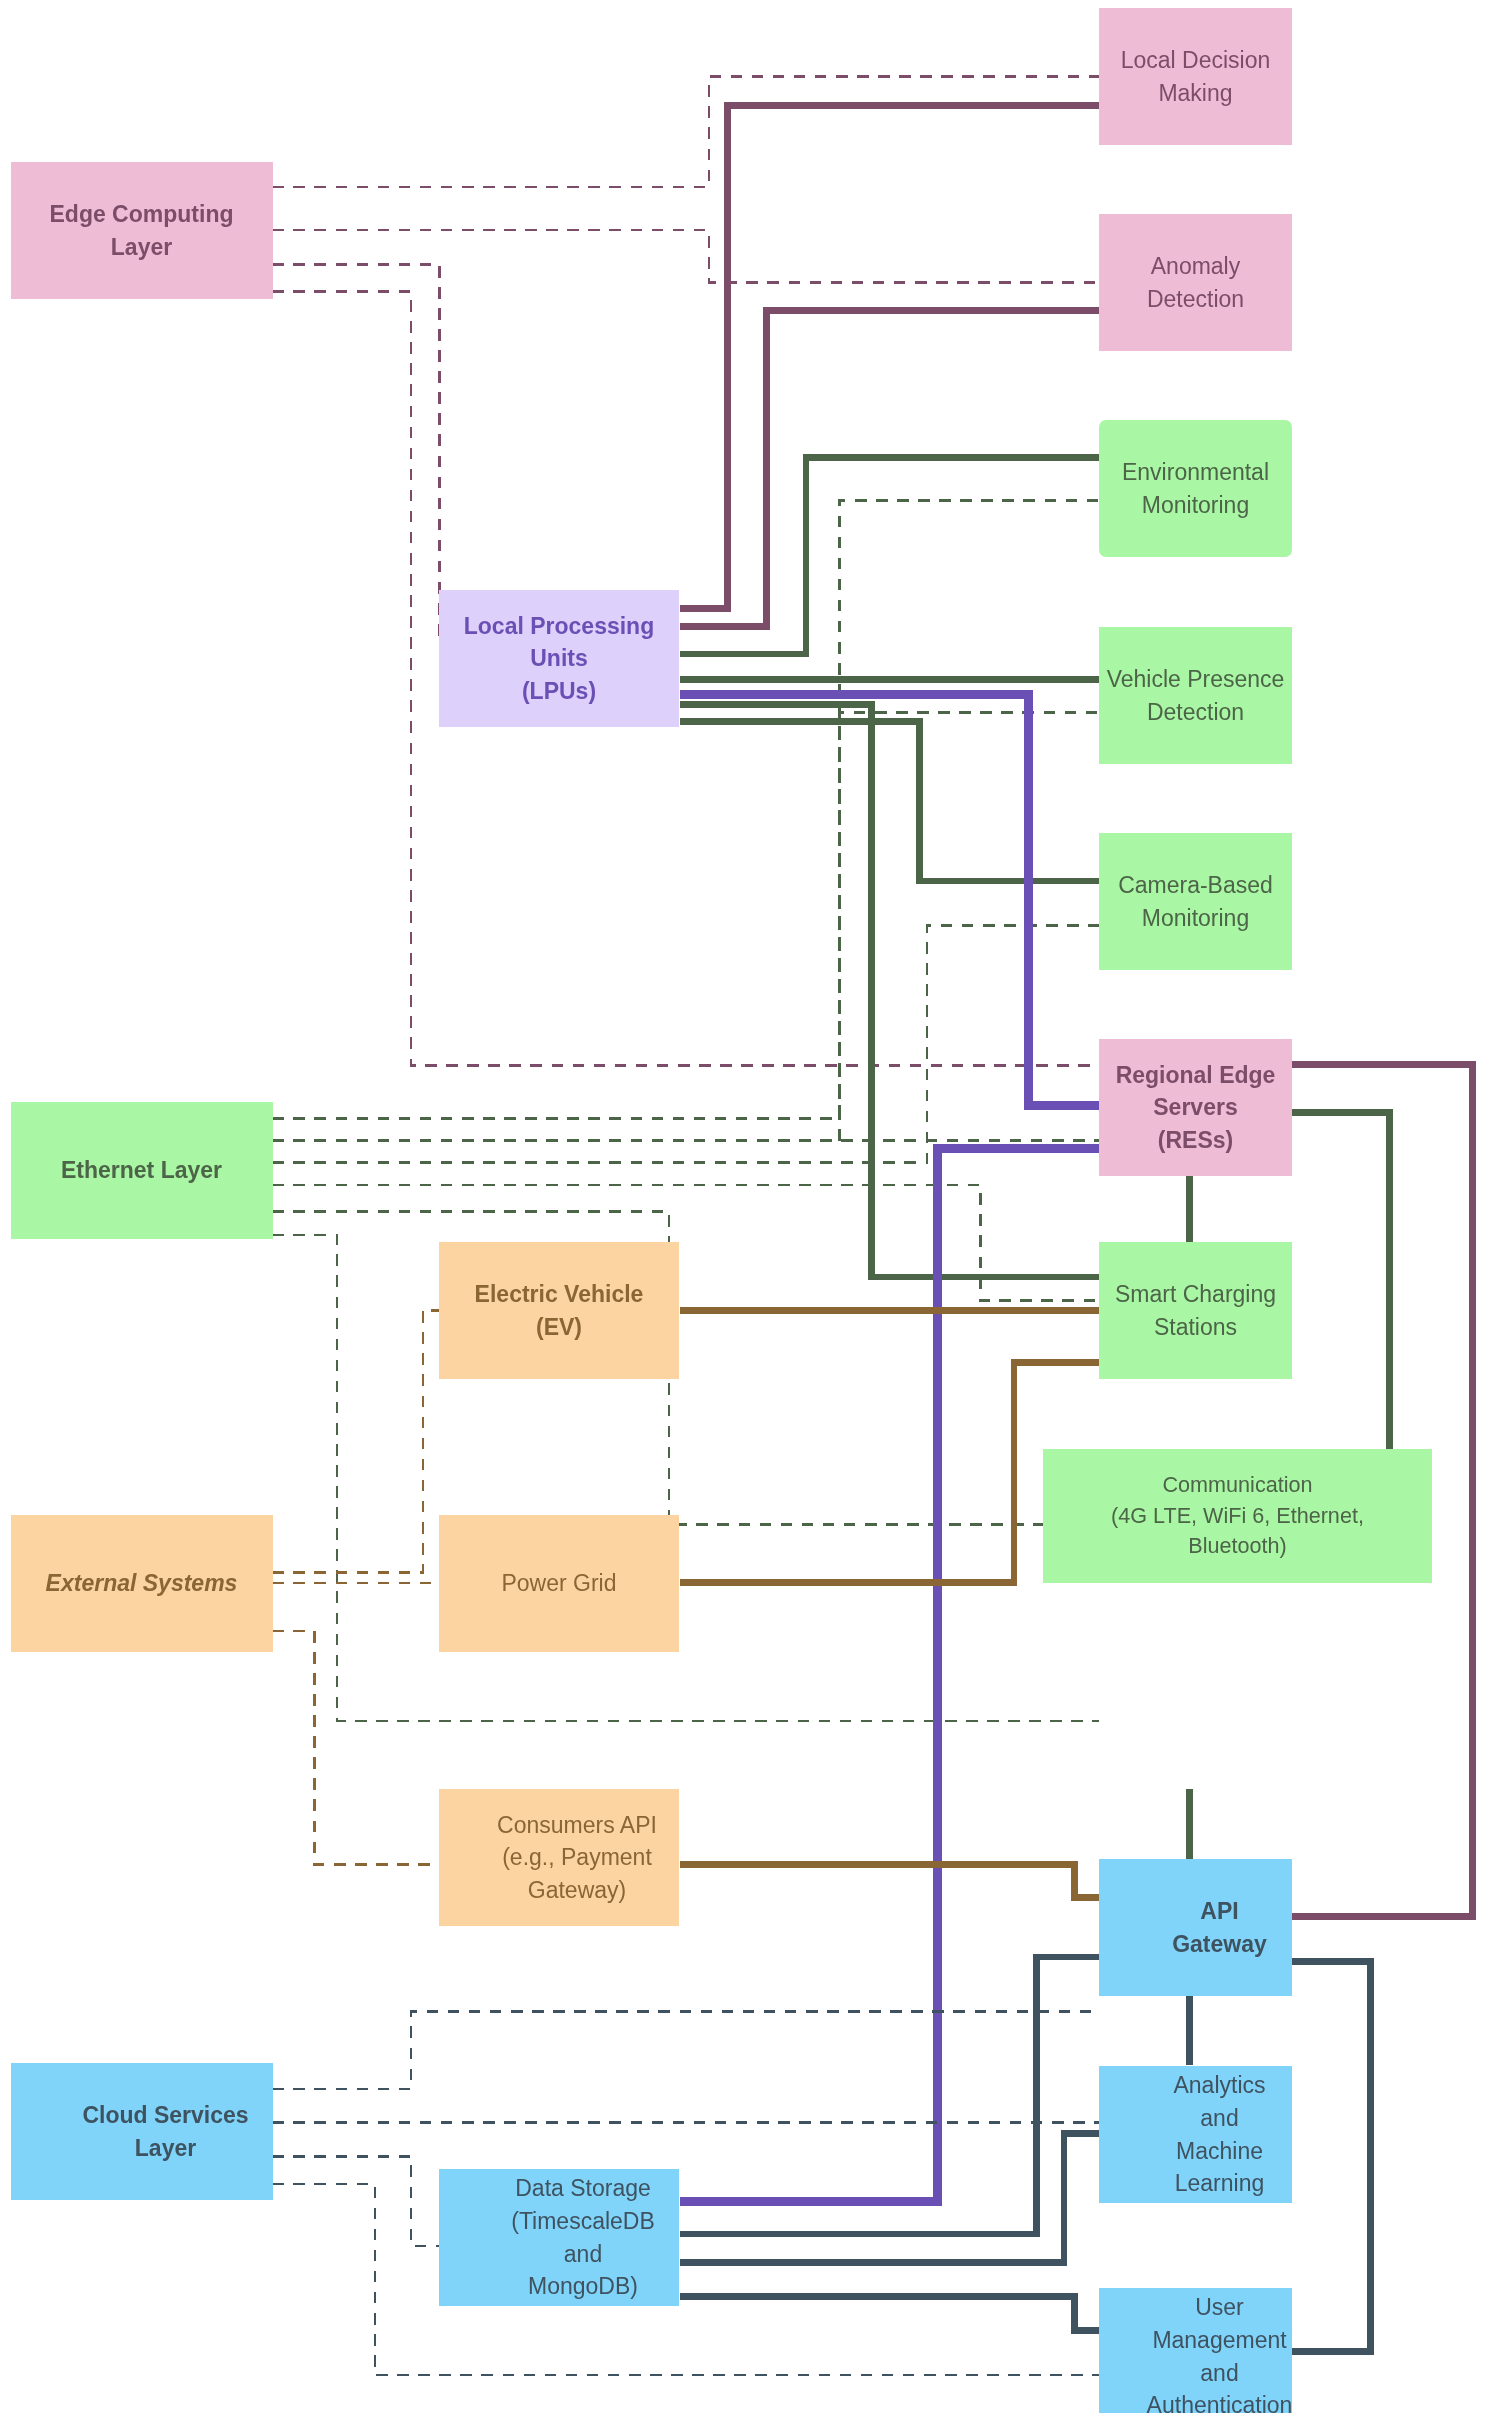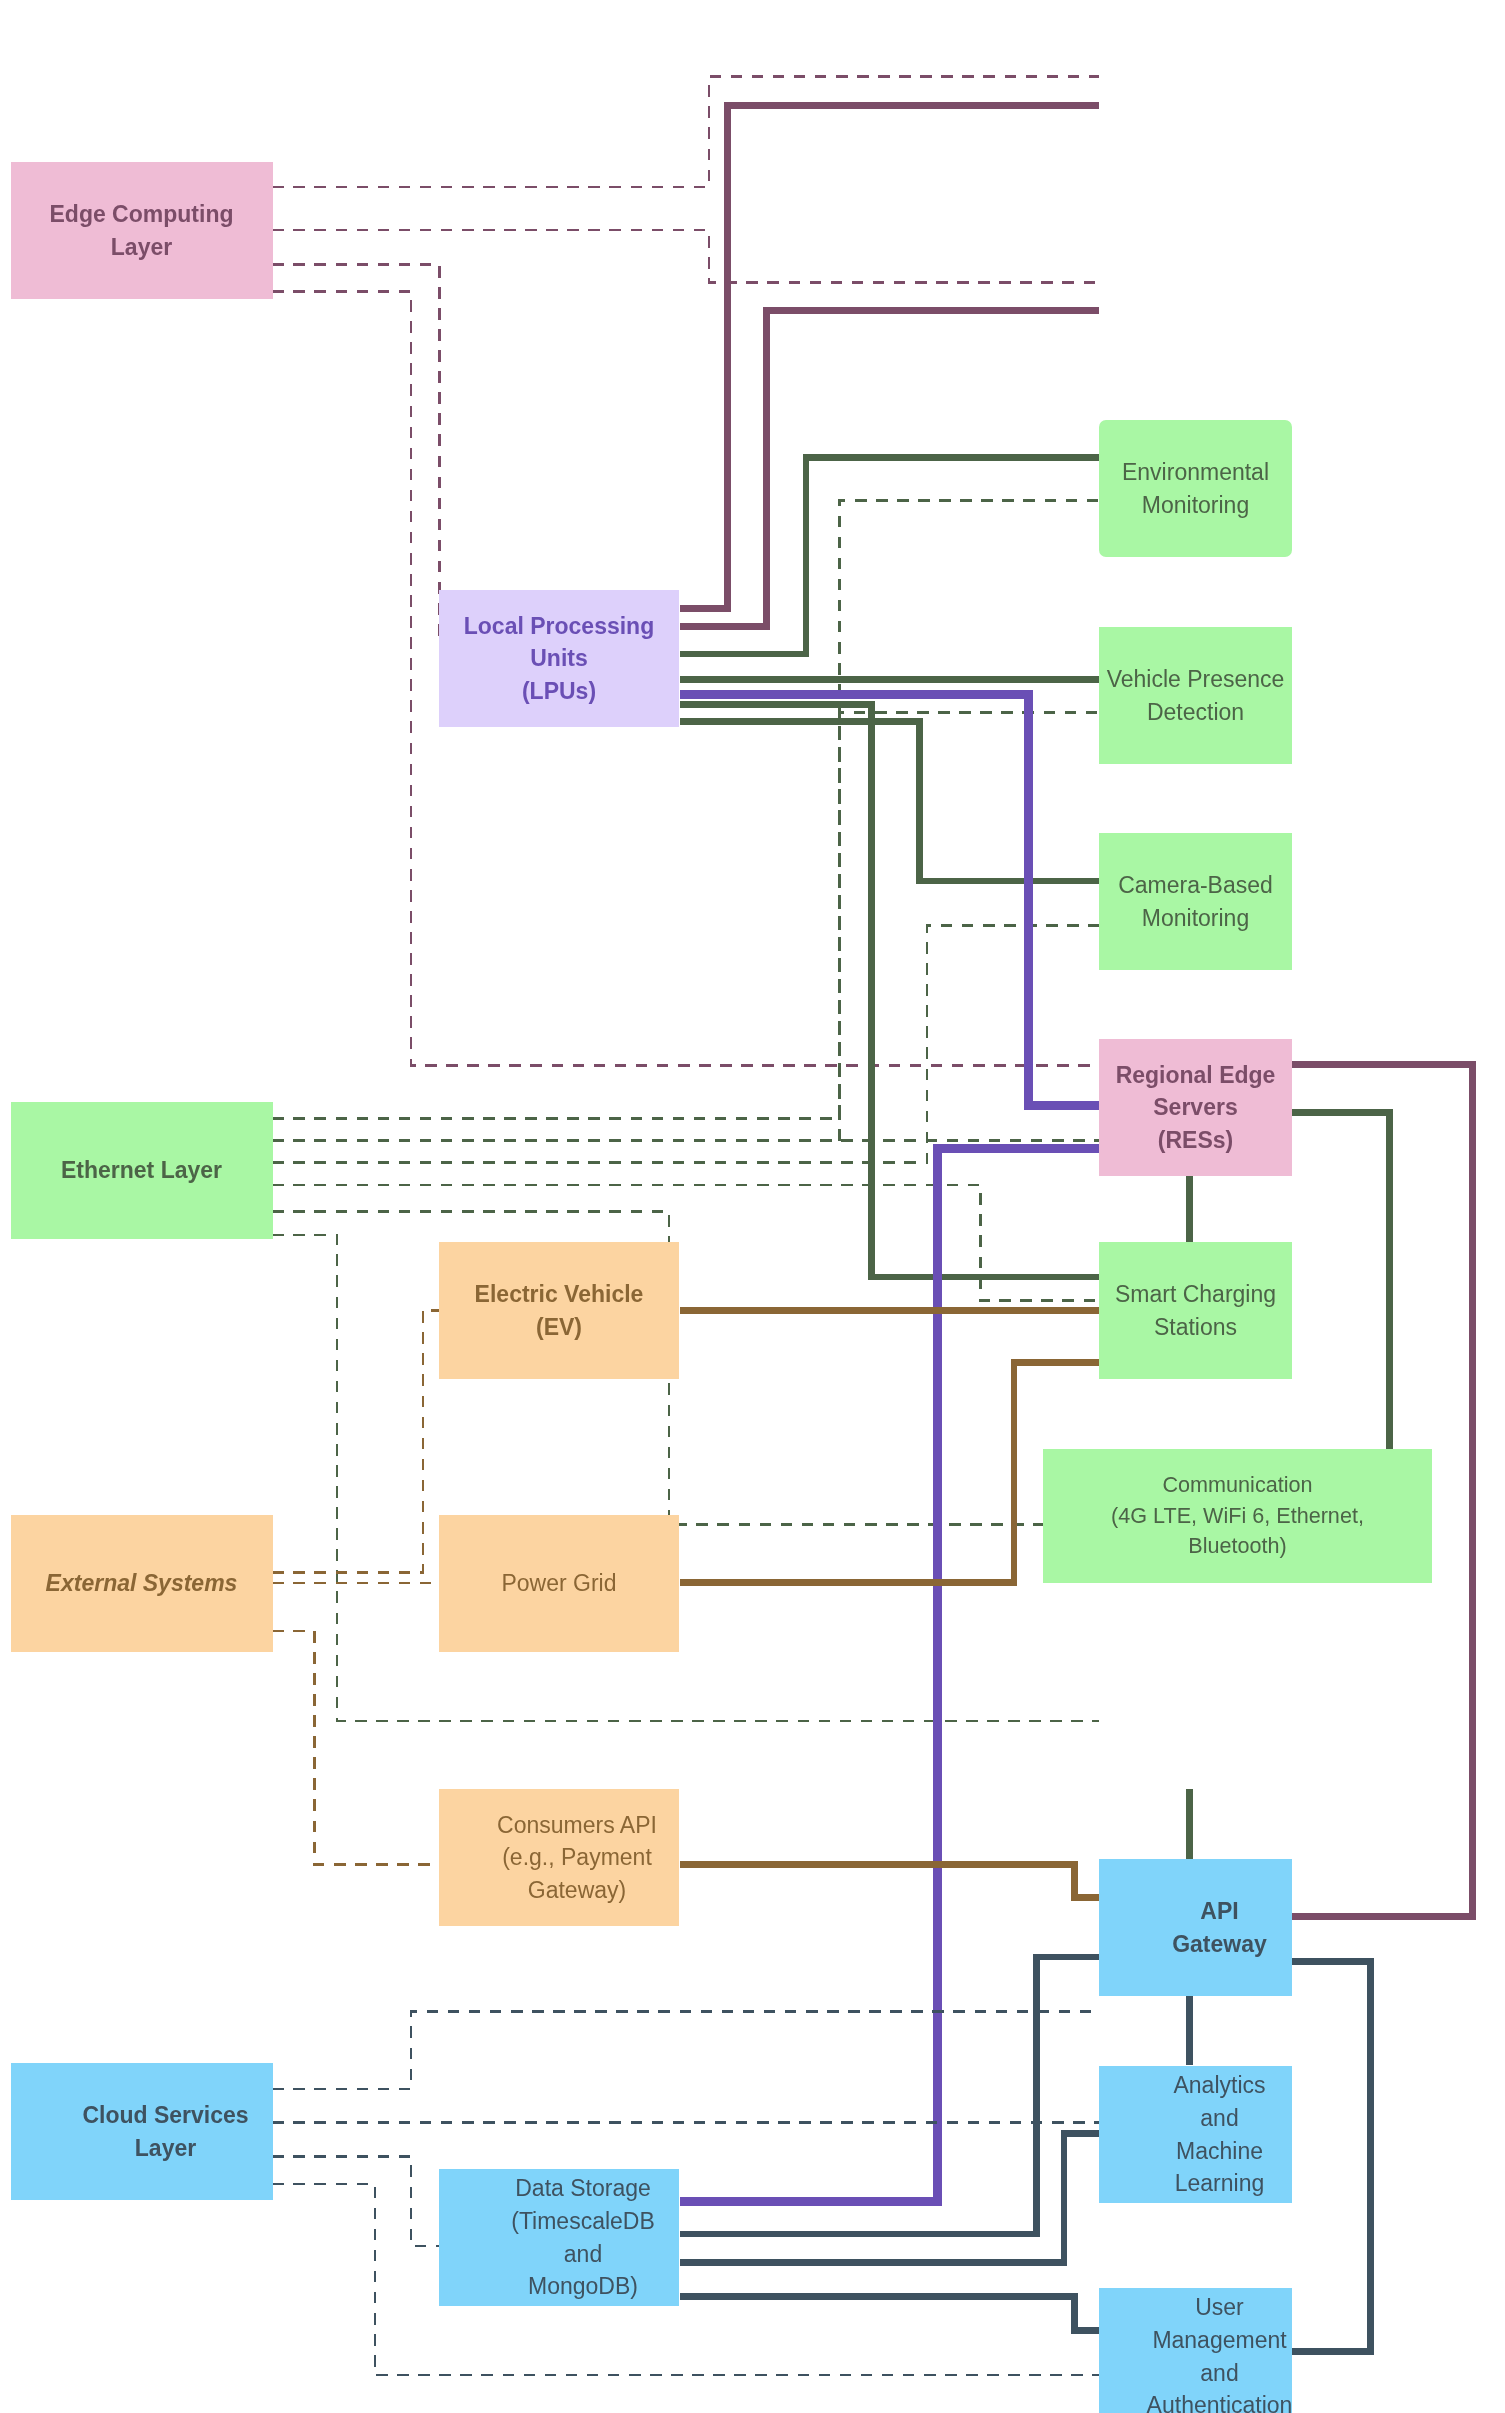--- a/index.html
+++ b/index.html
@@ -94,21 +94,28 @@
       <path d="M517,4147 L712,4147 L712,4510 L2086,4510"></path>
     </g>
 
   </svg>
 
   <div class="node n-pink bold fs-lg" style="left:10.5px;top:162px;width:262px;height:137px;">
     <span class="lbl">Edge Computing
 Layer</span>
   </div>
 
-
+  <div class="node n-pink fs-lg" style="left:1099px;top:8px;width:193px;height:137px;">
+    <span class="lbl">Local Decision
+Making</span>
+  </div>
+
+  <div class="node n-pink fs-lg" style="left:1099px;top:214px;width:193px;height:137px;">
+    <span class="lbl">Anomaly Detection</span>
+  </div>
 
   <div class="node n-green fs-lg" style="left:1099px;top:420px;width:193px;height:137px;border-radius:7px;">
     <span class="lbl">Environmental
 Monitoring</span>
   </div>
 
   <div class="node n-purple bold fs-lg" style="left:439px;top:590px;width:240px;height:137px;">
     <span class="lbl">Local Processing
 Units
 (LPUs)</span>

